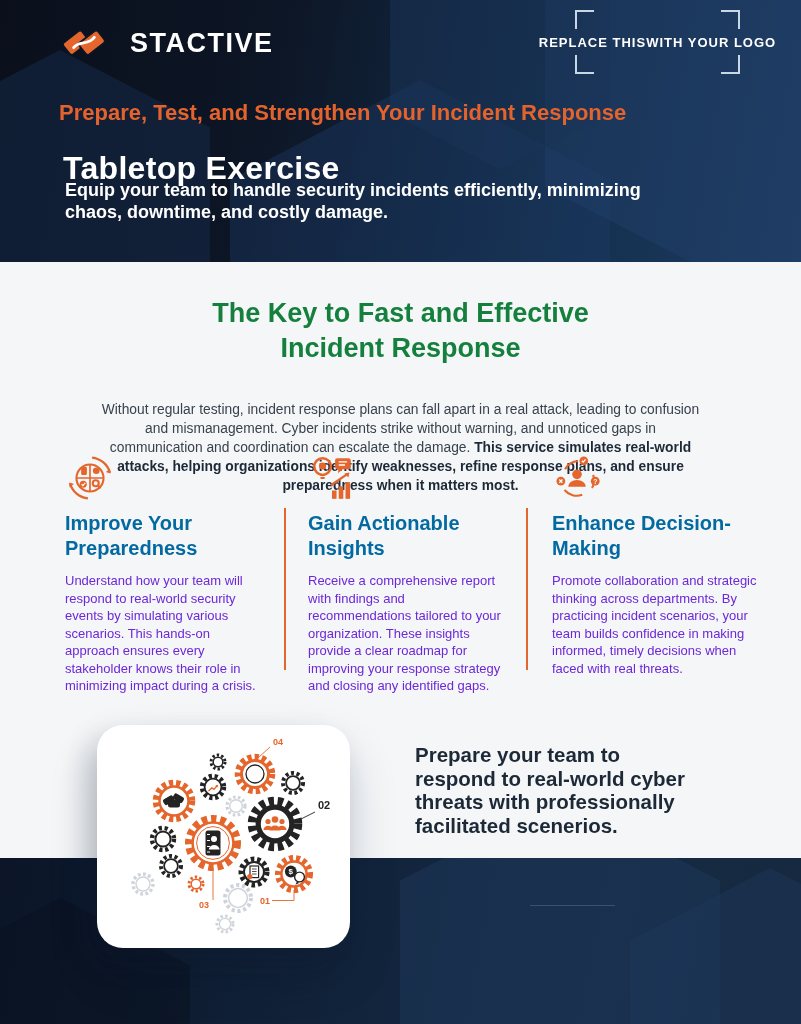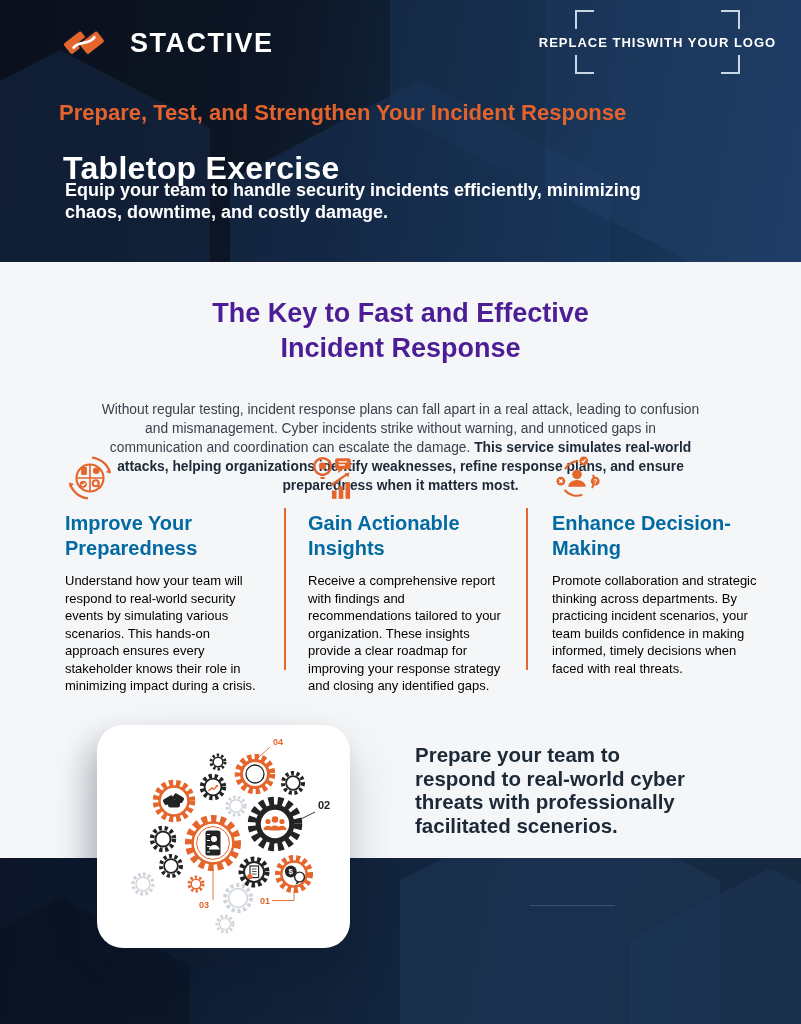--- a/index.html
+++ b/index.html
@@ -24,30 +24,30 @@
   .ph-text{position:absolute;inset:0;display:flex;flex-direction:row;justify-content:center;
            align-items:center;color:#ffffff;font-weight:700;font-size:13px;line-height:17px;
            letter-spacing:1px;text-align:center;white-space:nowrap;}
   .eyebrow{position:absolute;left:59px;top:100px;font-size:22px;font-weight:700;color:#E4632D;z-index:2;}
   .hero-title{position:absolute;left:63px;top:126px;font-size:32px;font-weight:800;color:#ffffff;
               letter-spacing:.3px;z-index:2;margin-top:24px;}
   .hero-sub{position:absolute;left:65px;top:179px;font-size:18px;line-height:22px;font-weight:700;
             color:#ffffff;z-index:2;}
   
   .h2{position:absolute;left:0;width:801px;top:296px;text-align:center;font-size:27px;line-height:35px;
-      font-weight:800;color:#4c1d95;}
+      font-weight:800;color:#15803d;}
   .intro-body{position:absolute;left:100px;width:601px;top:386px;text-align:center;font-size:13.8px;
               line-height:19px;color:#39424D;}
   .intro-body strong{color:#1D2937;font-weight:700;}
   
   .feat{position:absolute;top:453px;width:200px;}
   .f1{left:65px;} .f2{left:308px;} .f3{left:552px;width:212px;}
   .f-icon{height:50px;}
   .f-title{margin-top:8px;font-size:20px;line-height:25px;font-weight:800;color:#0369a1;}
-  .f-body{margin-top:11px;font-size:13px;line-height:17.5px;color:#000000;}
+  .f-body{margin-top:11px;font-size:13px;line-height:17.5px;color:#6d28d9;}
   .vdiv{position:absolute;top:508px;height:162px;width:2px;background:#E4662C;}
   .d1{left:284px;} .d2{left:526px;}
   
   .footer{position:absolute;left:0;top:858px;width:801px;height:166px;overflow:hidden;z-index:1;
           background:linear-gradient(100deg,#0b1527 0%,#102036 32%,#152a45 68%,#16293f 100%);}
   .fx1{left:400px;top:-60px;width:320px;height:330px;background:#1d3759;opacity:.5;}
   .fx2{left:630px;top:10px;width:280px;height:290px;background:#1e3a5e;opacity:.42;}
   .fx3{left:-70px;top:40px;width:260px;height:270px;background:#0a1322;opacity:.6;}
   .f-line{position:absolute;left:530px;top:47px;width:85px;height:1px;background:rgba(140,170,205,.28);}
   .card{position:absolute;left:97px;top:725px;width:253px;height:223px;background:#ffffff;

